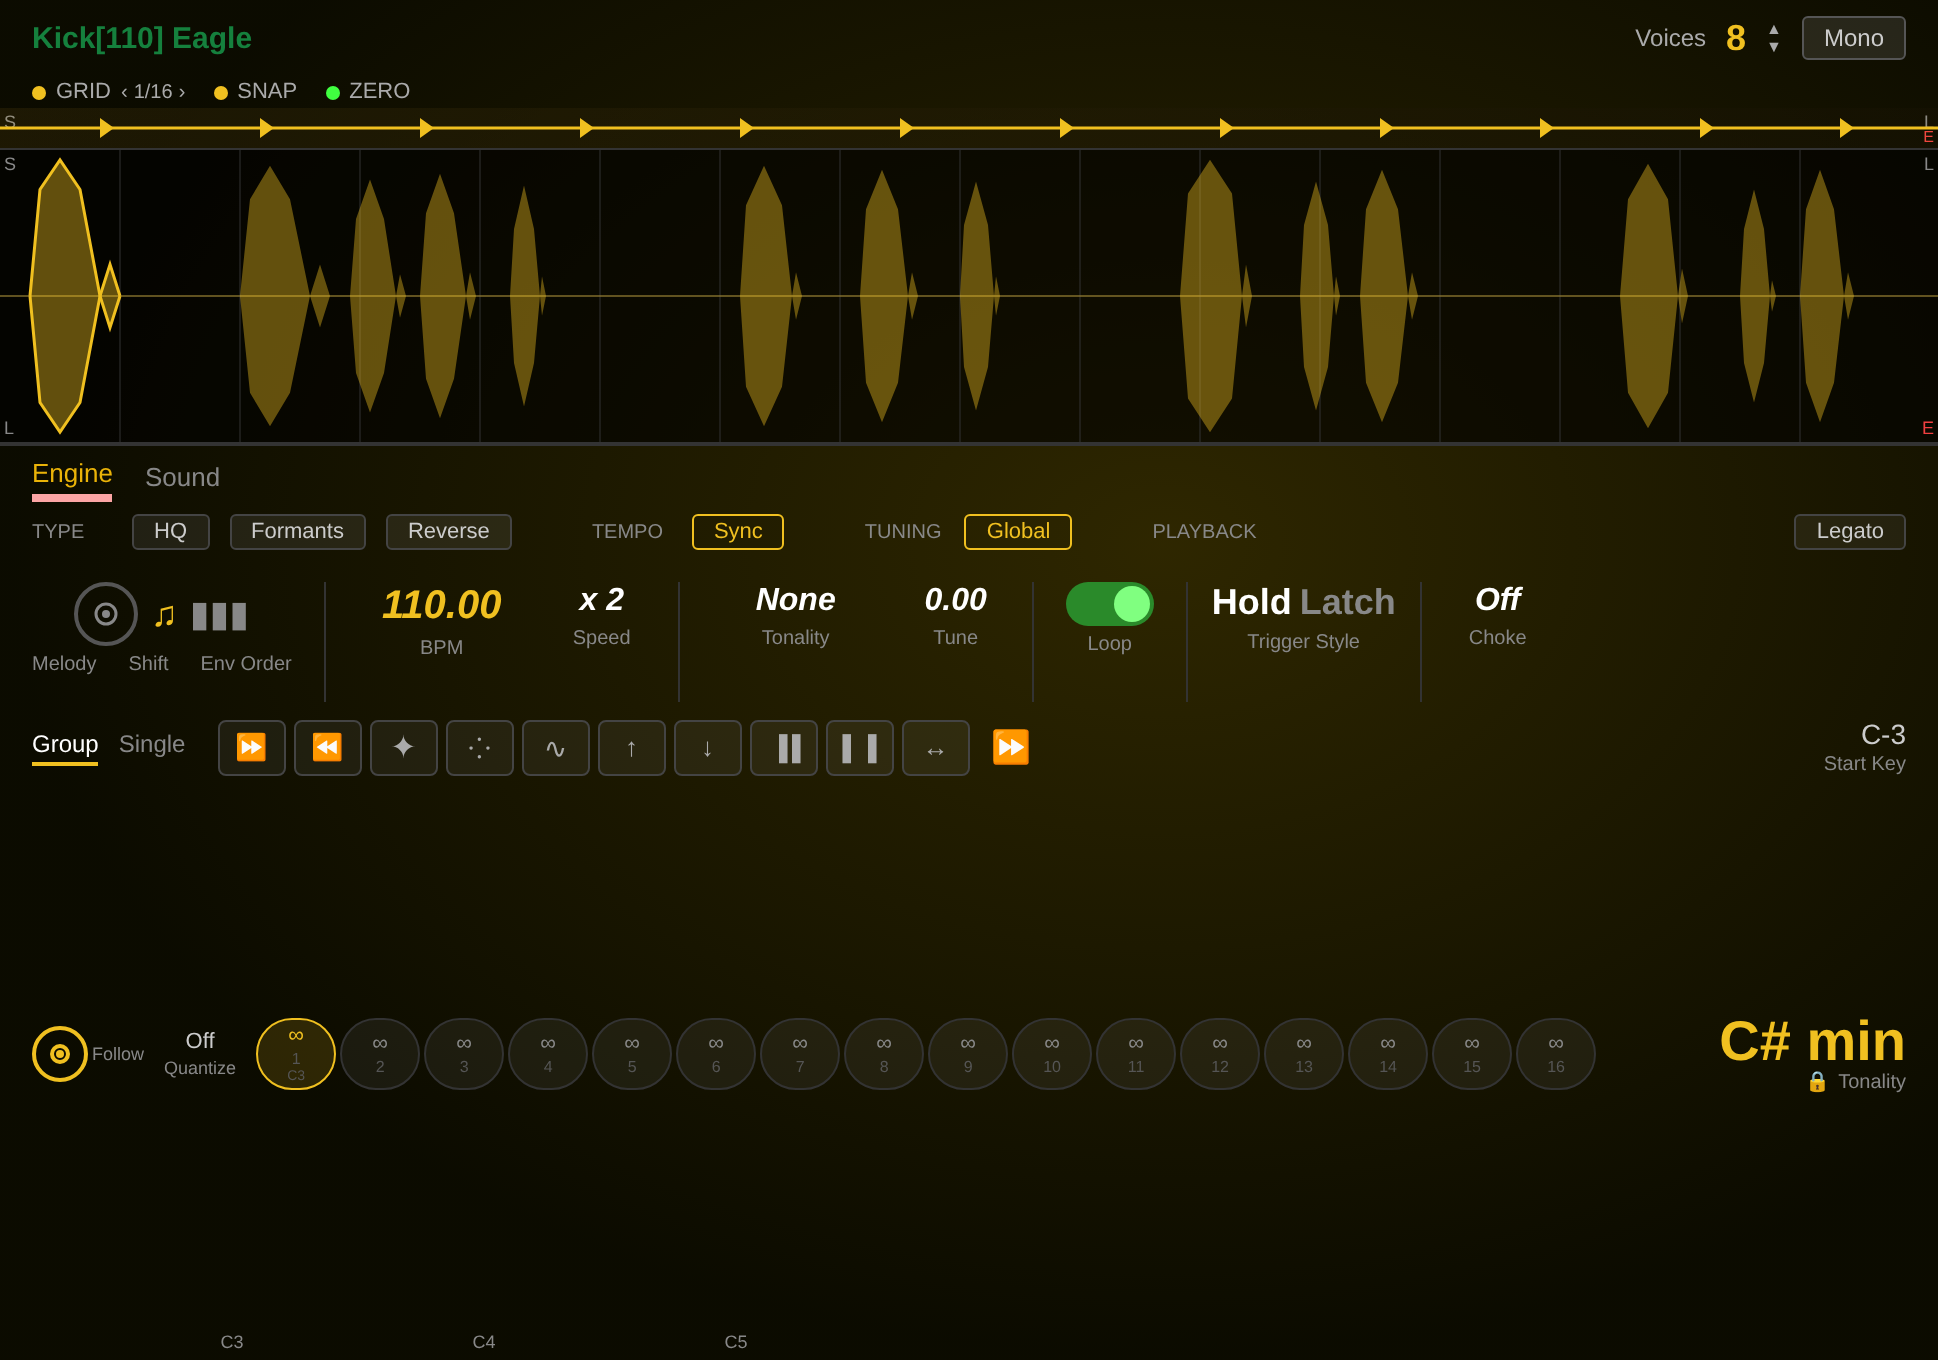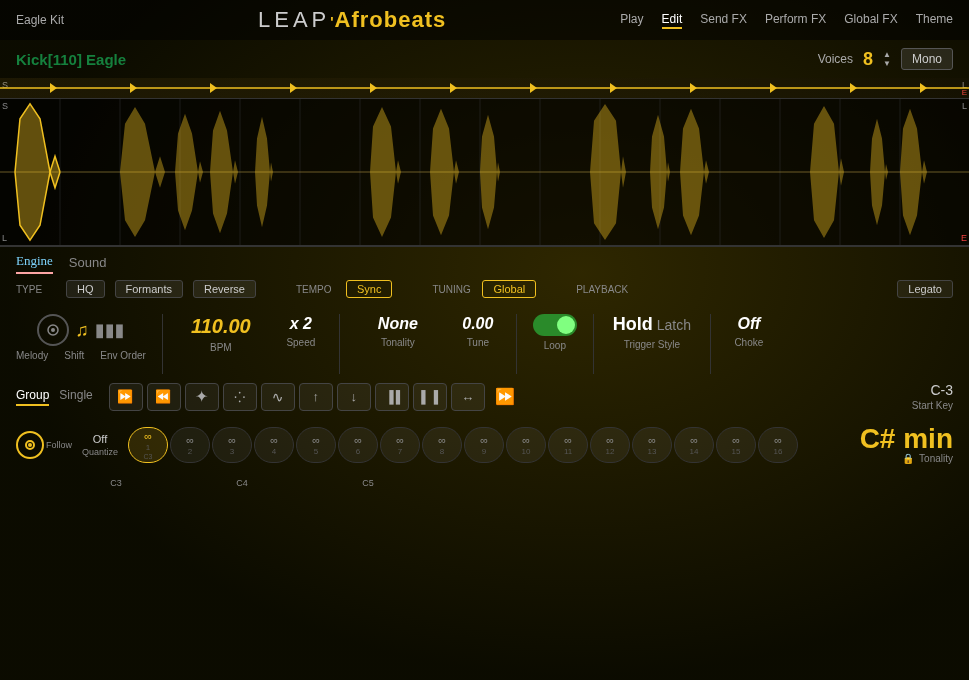--- a/index.html
+++ b/index.html
@@ -230,23 +230,22 @@
       flex-shrink: 0;
       border-top: 1px solid #333;
     }
     .tab-item {
       font-size: 13px;
       color: #888;
       cursor: pointer;
       padding-bottom: 3px;
     }
     .tab-item.active {
-      color: #7dd3fc;
-      border-bottom: 2px solid #fca5a5;
-      font-family: Liberation Serif, serif;
+      color: #eab308;
+      border-bottom: 4px solid #fca5a5;
     }
 
     
     .engine-controls {
       padding: 4px 16px;
       flex-shrink: 0;
     }
     .type-row {
       display: flex;
       align-items: center;
@@ -339,20 +338,21 @@
       align-self: center;
     }
 
     
     .bottom-section {
       flex: 1;
       padding: 4px 16px;
       display: flex;
       flex-direction: column;
       gap: 14px;
+      justify-content: space-between;
     }
     .seq-top-row {
       display: flex;
       align-items: center;
       gap: 0;
     }
     .group-single-tabs {
       display: flex;
       gap: 10px;
       margin-right: 16px;
@@ -528,50 +528,55 @@
       color: #ccc;
       cursor: pointer;
       margin-left: auto;
     }
   </style>
 </head>
 <body>
 
 <div class="main-container">
 
-  <div class="top-nav">
-    <span class="nav-logo-left">Eagle Kit</span>
-    <div class="nav-brand">
-      <span class="leap">LEAP</span><span class="apostrophe">'</span><span class="afrobeats">Afrobeats</span>
-    </div>
-    <div class="nav-links">
-      <span>Play</span>
-      <span class="active">Edit</span>
-      <span>Send FX</span>
-      <span>Perform FX</span>
-      <span>Global FX</span>
-      <span>Theme</span>
-    </div>
-  </div>
 
   <div class="header-row">
     <div class="header-left">
       <div class="sample-name">Kick[110] Eagle</div>
     </div>
     <div class="header-right">
       <span class="voices-label">Voices</span>
       <span class="voices-count">8</span>
       <div class="voices-arrows">
         <span>▲</span>
         <span>▼</span>
       </div>
       <button class="mono-btn">Mono</button>
     </div>
   </div>
 
+  <div class="grid-controls">
+    <div class="grid-item">
+      <span class="dot"></span>
+      <span>GRID</span>
+      <div class="grid-arrows">
+        <span>‹</span>
+        <span class="grid-value">1/16</span>
+        <span>›</span>
+      </div>
+    </div>
+    <div class="grid-item">
+      <span class="dot"></span>
+      <span>SNAP</span>
+    </div>
+    <div class="grid-item">
+      <span class="dot green"></span>
+      <span>ZERO</span>
+    </div>
+  </div>
 
   <div class="mini-timeline">
     <span class="timeline-label">S</span>
     <span class="timeline-label-r" style="right:2px;top:2px;">L</span>
     <span class="timeline-label-r" style="right:2px;top:10px;font-size:8px;color:#f04040;">E</span>
     <div class="mini-timeline-inner">
       <svg viewBox="0 0 969 20" preserveAspectRatio="none">
 
         <line x1="0" y1="10" x2="969" y2="10" stroke="#f0c020" stroke-width="1.5"></line>
 
@@ -729,21 +734,21 @@
     <div class="control-group">
       <div class="toggle-switch"></div>
       <span class="ctrl-label">Loop</span>
     </div>
 
     <div class="v-divider"></div>
 
     <div class="control-group wide">
       <div style="display:flex;gap:4px;align-items:center;">
         <span style="font-size:18px;font-weight:bold;color:#fff;">Hold</span>
-        <span style="font-size:14px;font-weight:normal;color:#888;">Latch</span>
+        <span style="font-size:18px;font-weight:bold;color:#888;">Latch</span>
       </div>
       <span class="ctrl-label">Trigger Style</span>
     </div>
 
     <div class="v-divider"></div>
 
     <div class="control-group">
       <span class="ctrl-value white small">Off</span>
       <span class="ctrl-label">Choke</span>
     </div>

